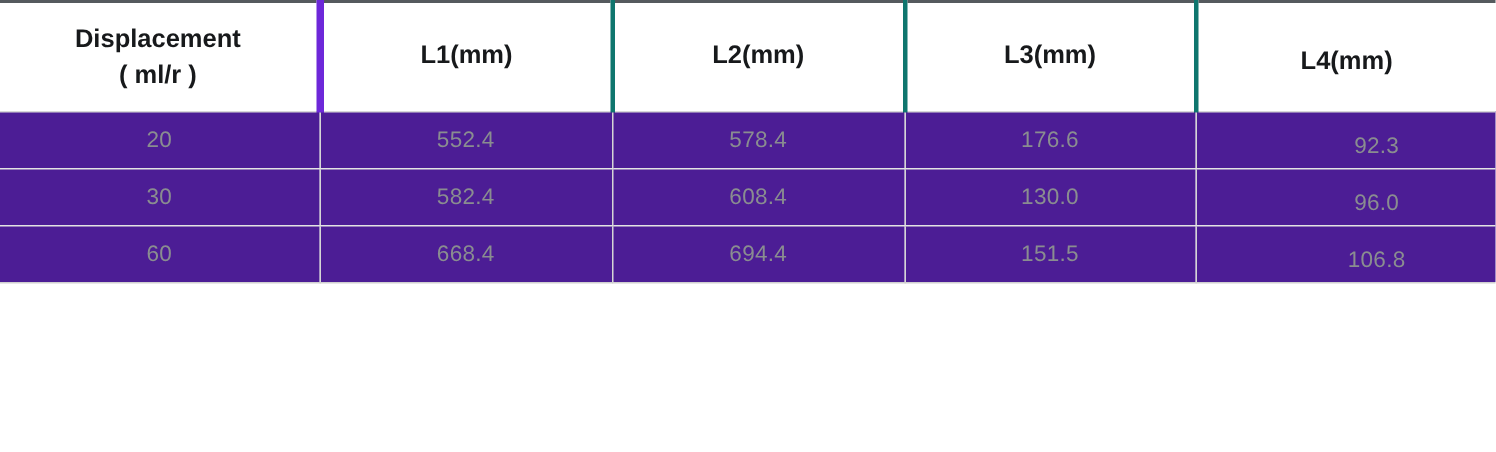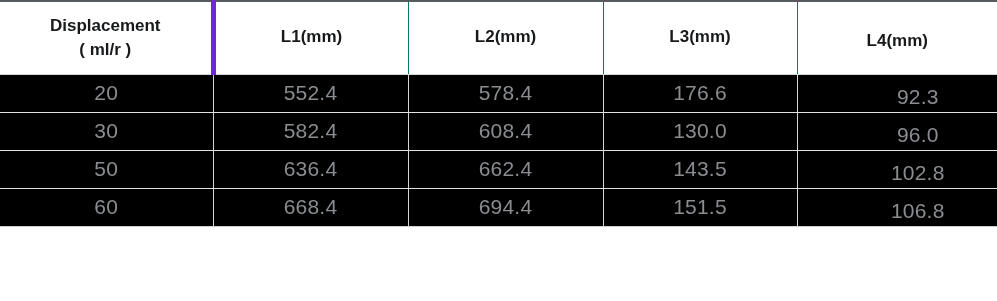--- a/index.html
+++ b/index.html
@@ -35,21 +35,21 @@
   col.c-l3   { width: 194px; }
   col.c-l4   { width: 200px; }
 
   
   thead tr {
     height: 73px;
   }
   thead th {
     border-top: 2px solid #555a5e;
     border-bottom: 1px solid #d8d8d8;
-    border-right: 1px solid #0f766e;
+    border-right: 3px solid #0f766e;
     font-size: 17px;
     font-weight: bold;
     color: #17191b;
     text-align: center;
     vertical-align: middle;
     line-height: 1.35;
     padding: 0;
     background: #ffffff;
   }
   thead th:last-child { border-right: none; }
@@ -70,27 +70,27 @@
     display: block;
   }
 
   
   tbody tr {
     height: 38px;
   }
   tbody td {
     border-bottom: 1px solid #e3e3e3;
     border-right: 1px solid #d5d5d5;
-    font-size: 21px;
+    font-size: 15px;
     font-weight: normal;
     color: #8a8d90;
     text-align: center;
     vertical-align: middle;
     padding: 0;
-    background: #000000;
+    background: #4c1d95;
     letter-spacing: 0.2px;
   }
   tbody td:last-child { border-right: none; padding-left: 41px; }
 
   tbody tr:last-child td {
     border-bottom: 1px solid #d0d0d0;
   }
 
   
   td.shift-down .cell-inner {
@@ -166,37 +166,20 @@
           </td>
         <td>
             <span class="cell-inner">130.0</span>
           </td>
         <td class="shift-down">
             <span class="cell-inner">96.0</span>
           </td>
       </tr>
       <tr>
         <td>
-            <span class="cell-inner">50</span>
-          </td>
-        <td>
-            <span class="cell-inner">636.4</span>
-          </td>
-        <td>
-            <span class="cell-inner">662.4</span>
-          </td>
-        <td>
-            <span class="cell-inner">143.5</span>
-          </td>
-        <td class="shift-down">
-            <span class="cell-inner">102.8</span>
-          </td>
-      </tr>
-      <tr>
-        <td>
             <span class="cell-inner">60</span>
           </td>
         <td>
             <span class="cell-inner">668.4</span>
           </td>
         <td>
             <span class="cell-inner">694.4</span>
           </td>
         <td>
             <span class="cell-inner">151.5</span>

